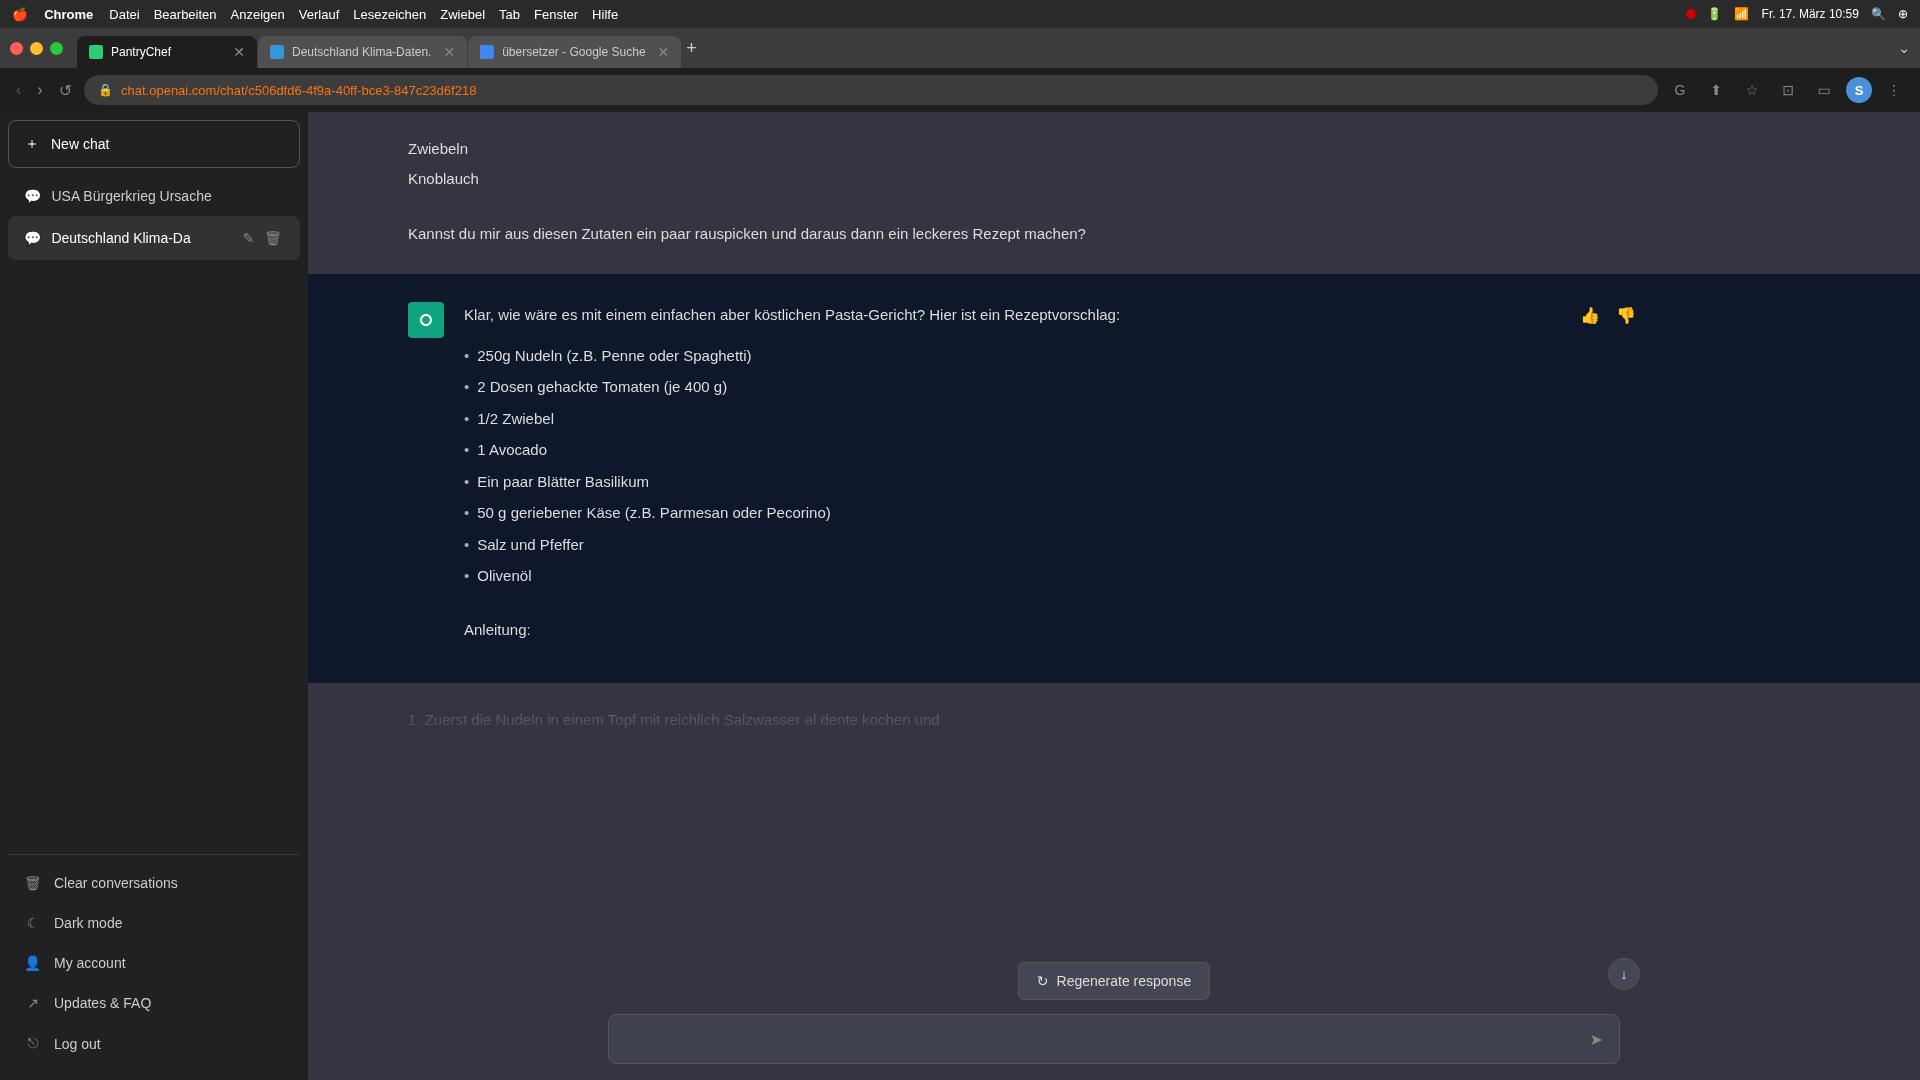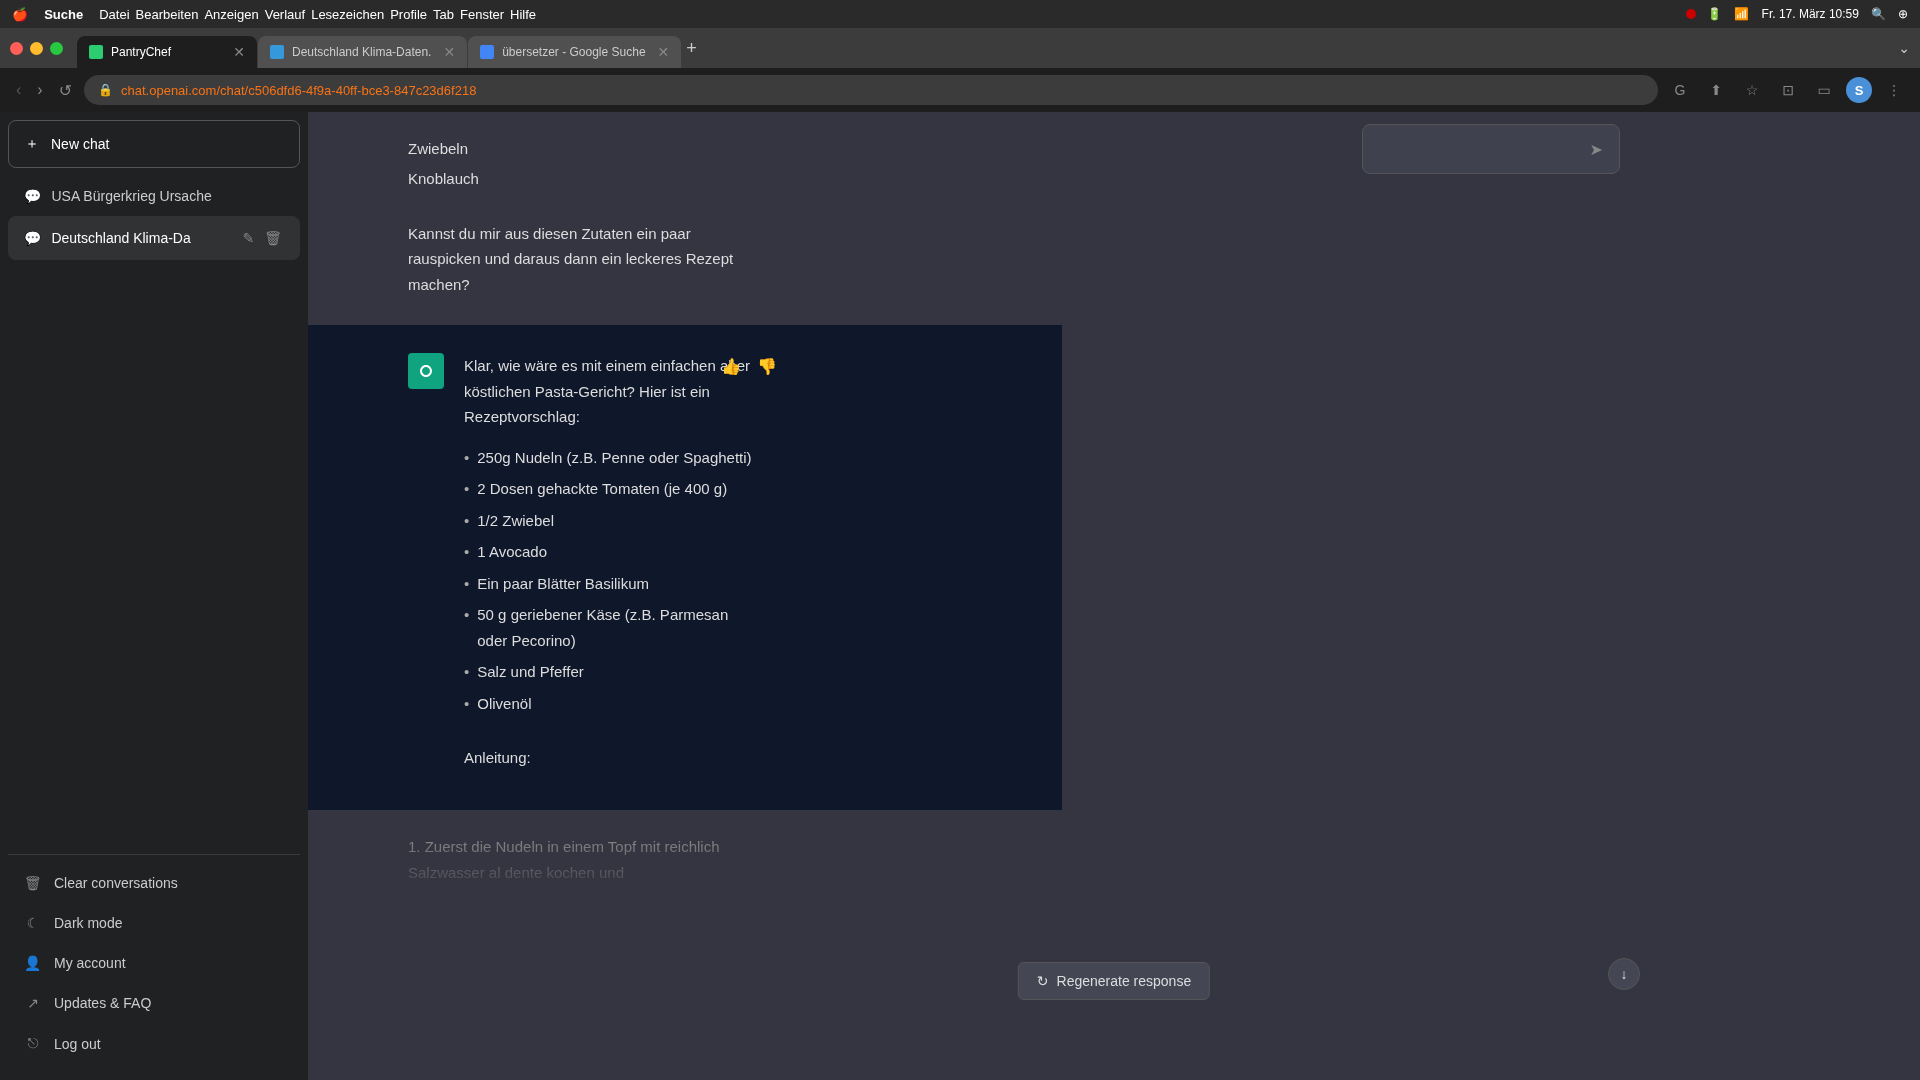--- a/index.html
+++ b/index.html
@@ -9,21 +9,21 @@
     .menubar {
       height: 28px;
       background: #2a2a2a;
       display: flex;
       align-items: center;
       padding: 0 12px;
       gap: 16px;
       color: #fff;
       font-size: 13px;
     }
-    .menubar-items { display: flex; gap: 6px; }
+    .menubar-items { display: flex; gap: 14px; }
     .menubar-right { margin-left: auto; display: flex; align-items: center; gap: 12px; font-size: 12px; }
 
     
     .chrome-window {
       background: #292929;
       height: 1052px;
     }
 
     
     .chrome-titlebar {
@@ -157,21 +157,21 @@
       color: #ccc;
       cursor: pointer;
       font-size: 14px;
     }
     .sidebar-menu-icon { font-size: 14px; color: #888; flex-shrink: 0; width: 18px; text-align: center; }
 
     
     .main-content {
       flex: 1;
       display: flex;
-      flex-direction: row;
+      flex-direction: column;
       background: #343541;
       position: relative;
       overflow: hidden;
     }
 
     .chat-messages {
       flex: 1;
       overflow-y: auto;
       padding: 0;
     }
@@ -322,28 +322,28 @@
     
     .favicon-pantry { background: #2ecc71; }
     .favicon-de { background: #3498db; }
     .favicon-translate { background: #4285f4; }
   </style>
 </head>
 <body>
 
 <div class="menubar">
   <span>🍎</span>
-  <span style="font-weight:600;">Suche</span>
+  <span style="font-weight:600;">Chrome</span>
   <div class="menubar-items">
     <span>Datei</span>
     <span>Bearbeiten</span>
     <span>Anzeigen</span>
     <span>Verlauf</span>
     <span>Lesezeichen</span>
-    <span>Profile</span>
+    <span>Zwiebel</span>
     <span>Tab</span>
     <span>Fenster</span>
     <span>Hilfe</span>
   </div>
   <div class="menubar-right">
     <span style="background:#cc0000;width:10px;height:10px;border-radius:50%;display:inline-block;"></span>
     <span>🔋</span>
     <span>📶</span>
     <span>Fr. 17. März  10:59</span>
     <span>🔍</span>

